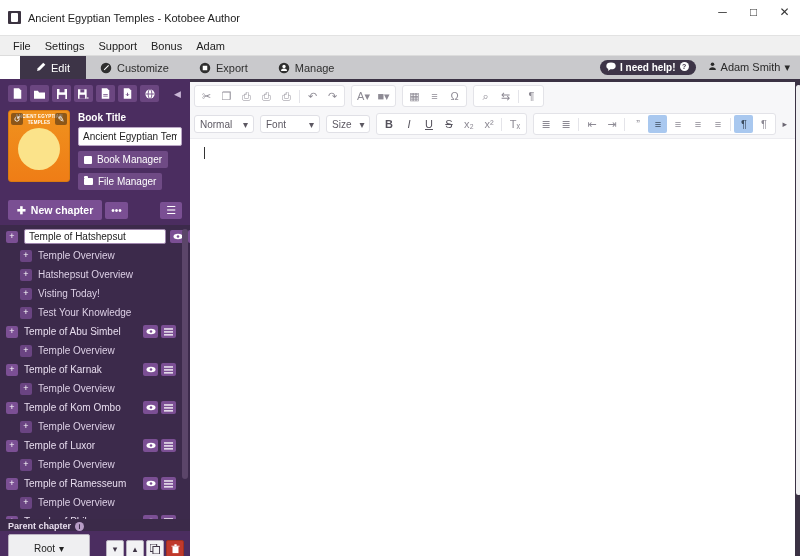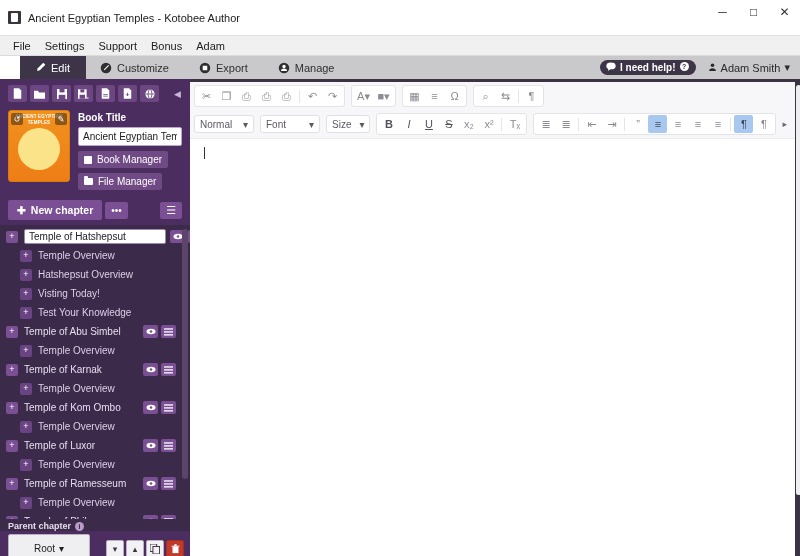--- a/index.html
+++ b/index.html
@@ -56,21 +56,21 @@
   .help-btn {
     align-self: center; display: flex; align-items: flex-start; gap: 4px;
     background: #3d3447; color: #fff; border-radius: 9px;
     padding: 2px 7px 2px 6px; font-size: 10px; font-weight: bold; margin-right: 12px;
   }
   .help-btn .dot {
     width: 9px; height: 9px; border-radius: 50%; background: #fff; color: #3d3447;
     font-size: 7px; display: flex; align-items: center; justify-content: center; font-weight: bold;
   }
   .user-menu {
-    align-self: center; display: flex; align-items: center; gap: 4px;
+    align-self: center; display: flex; gap: 4px;
     font-size: 11px; color: #2a2a2a; margin-right: 10px;
   }
 
   
   .main { display: flex; height: 489px; background: #3b3244; }
 
   
   .sidebar {
     width: 190px; background: #4a2d5e;
     display: flex; flex-direction: column; position: relative;

